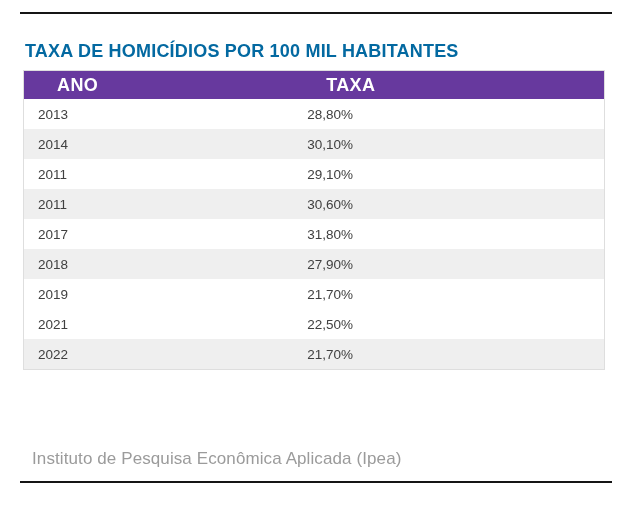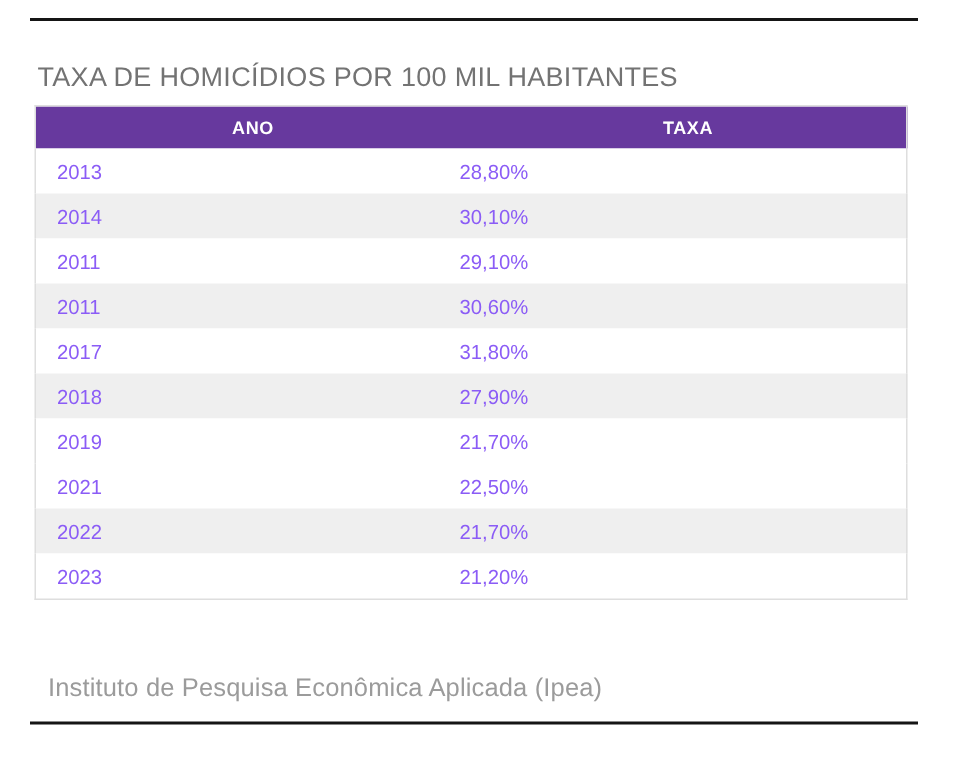--- a/index.html
+++ b/index.html
@@ -21,49 +21,49 @@
     height: 2px;
     background: #151515;
   }
   .rule-top { top: 12px; }
   .rule-bottom { top: 481px; }
   .page-title {
     position: absolute;
     left: 25px;
     top: 29px;
     font-size: 18px;
-    font-weight: normal;
+    font-weight: bold;
     letter-spacing: 0.2px;
-    color: #737373;
+    color: #0369a1;
     white-space: nowrap;
   }
   table.data-table {
     position: absolute;
     left: 23px;
     top: 70px;
     width: 582px;
     border-collapse: collapse;
     border: 1px solid #dedede;
     table-layout: fixed;
   }
   table.data-table th {
     background: var(--header-bg, #67399e);
     color: #ffffff;
-    font-size: 12px;
+    font-size: 18px;
     font-weight: bold;
     letter-spacing: 0.4px;
-    text-align: center;
+    text-align: left;
     height: 28px;
-    padding: 0 0 0 21px;
+    padding: 0 0 0 33px;
   }
   table.data-table th.col-year { width: 46%; }
   table.data-table th.col-rate { width: 54%; }
   table.data-table td {
     font-size: 13.5px;
-    color: #8b5cf6;
+    color: #404040;
     height: 30px;
     padding: 0 0 0 14px;
     background: #ffffff;
   }
   table.data-table tr.alt td {
     background: var(--row-alt-bg, #efefef);
     margin-top: 32px;
   }
   .source-note {
     position: absolute;
@@ -118,22 +118,18 @@
         <td>21,70%</td>
       </tr>
       <tr>
         <td>2021</td>
         <td>22,50%</td>
       </tr>
       <tr class="alt">
         <td>2022</td>
         <td>21,70%</td>
       </tr>
-      <tr>
-        <td>2023</td>
-        <td>21,20%</td>
-      </tr>
     </tbody>
 </table>
 
 <div class="source-note">Instituto de Pesquisa Econômica Aplicada (Ipea)</div>
 
 <div class="rule rule-bottom"></div>
 
 </body></html>

